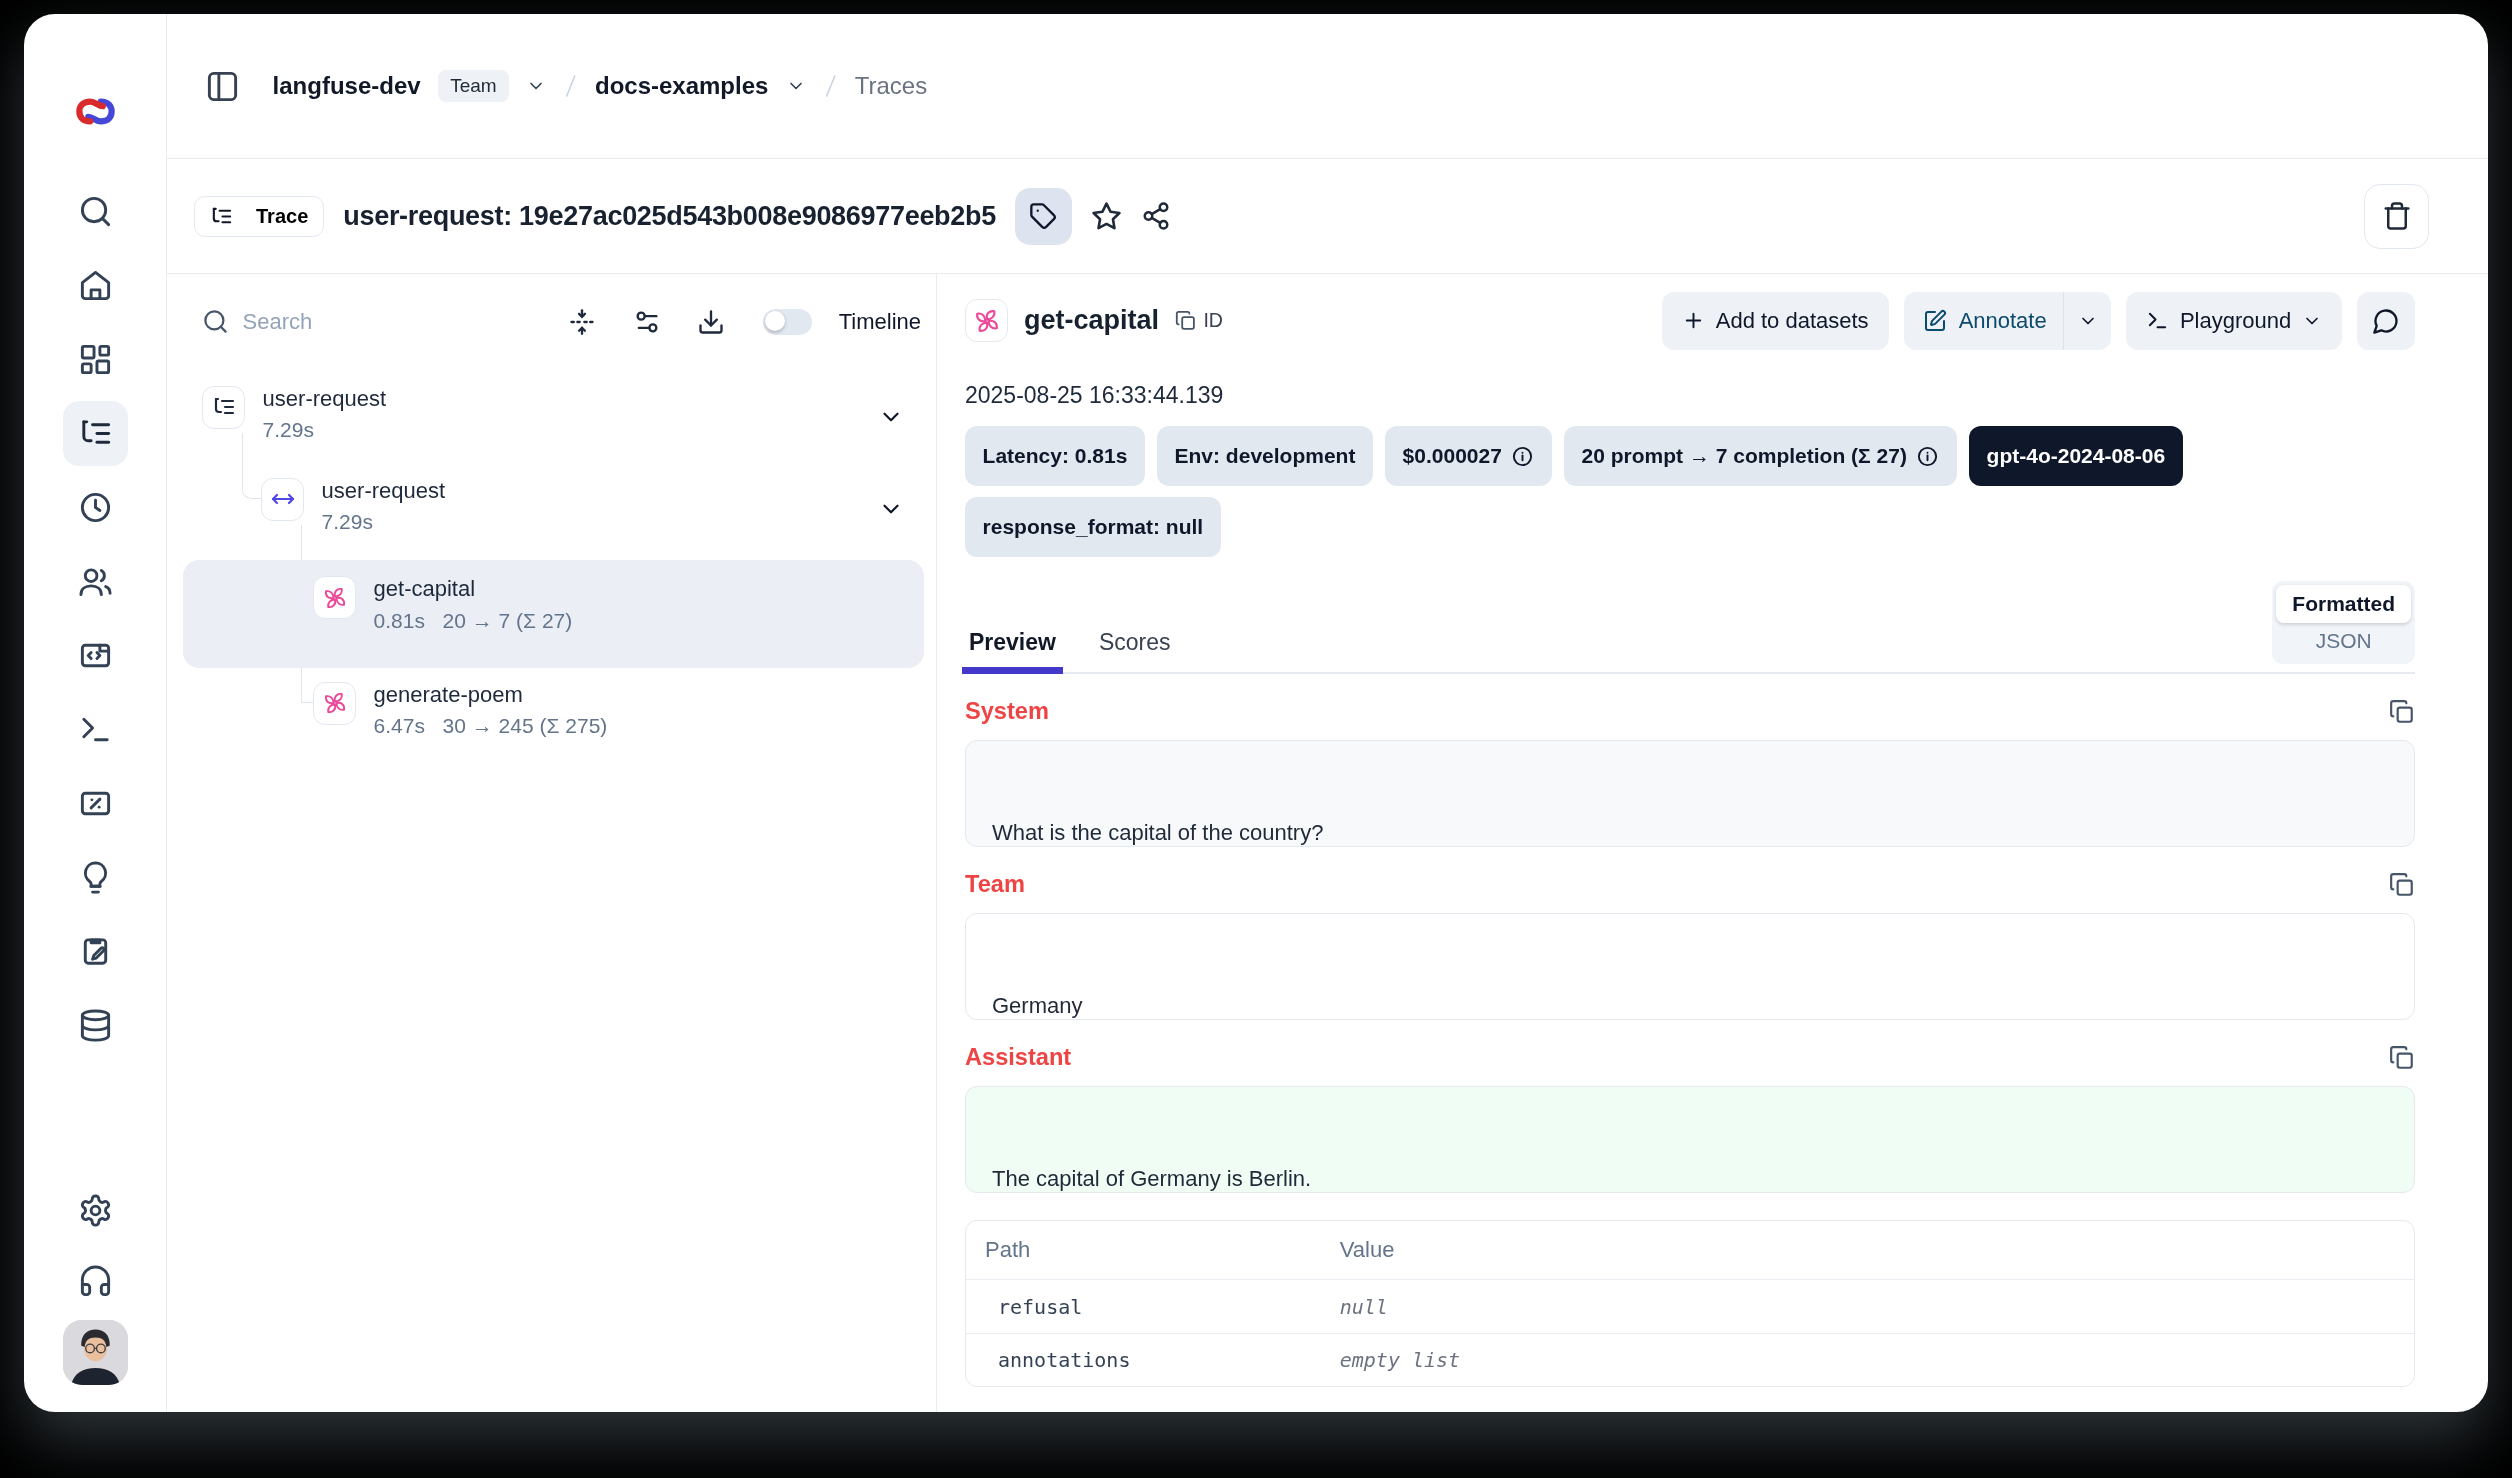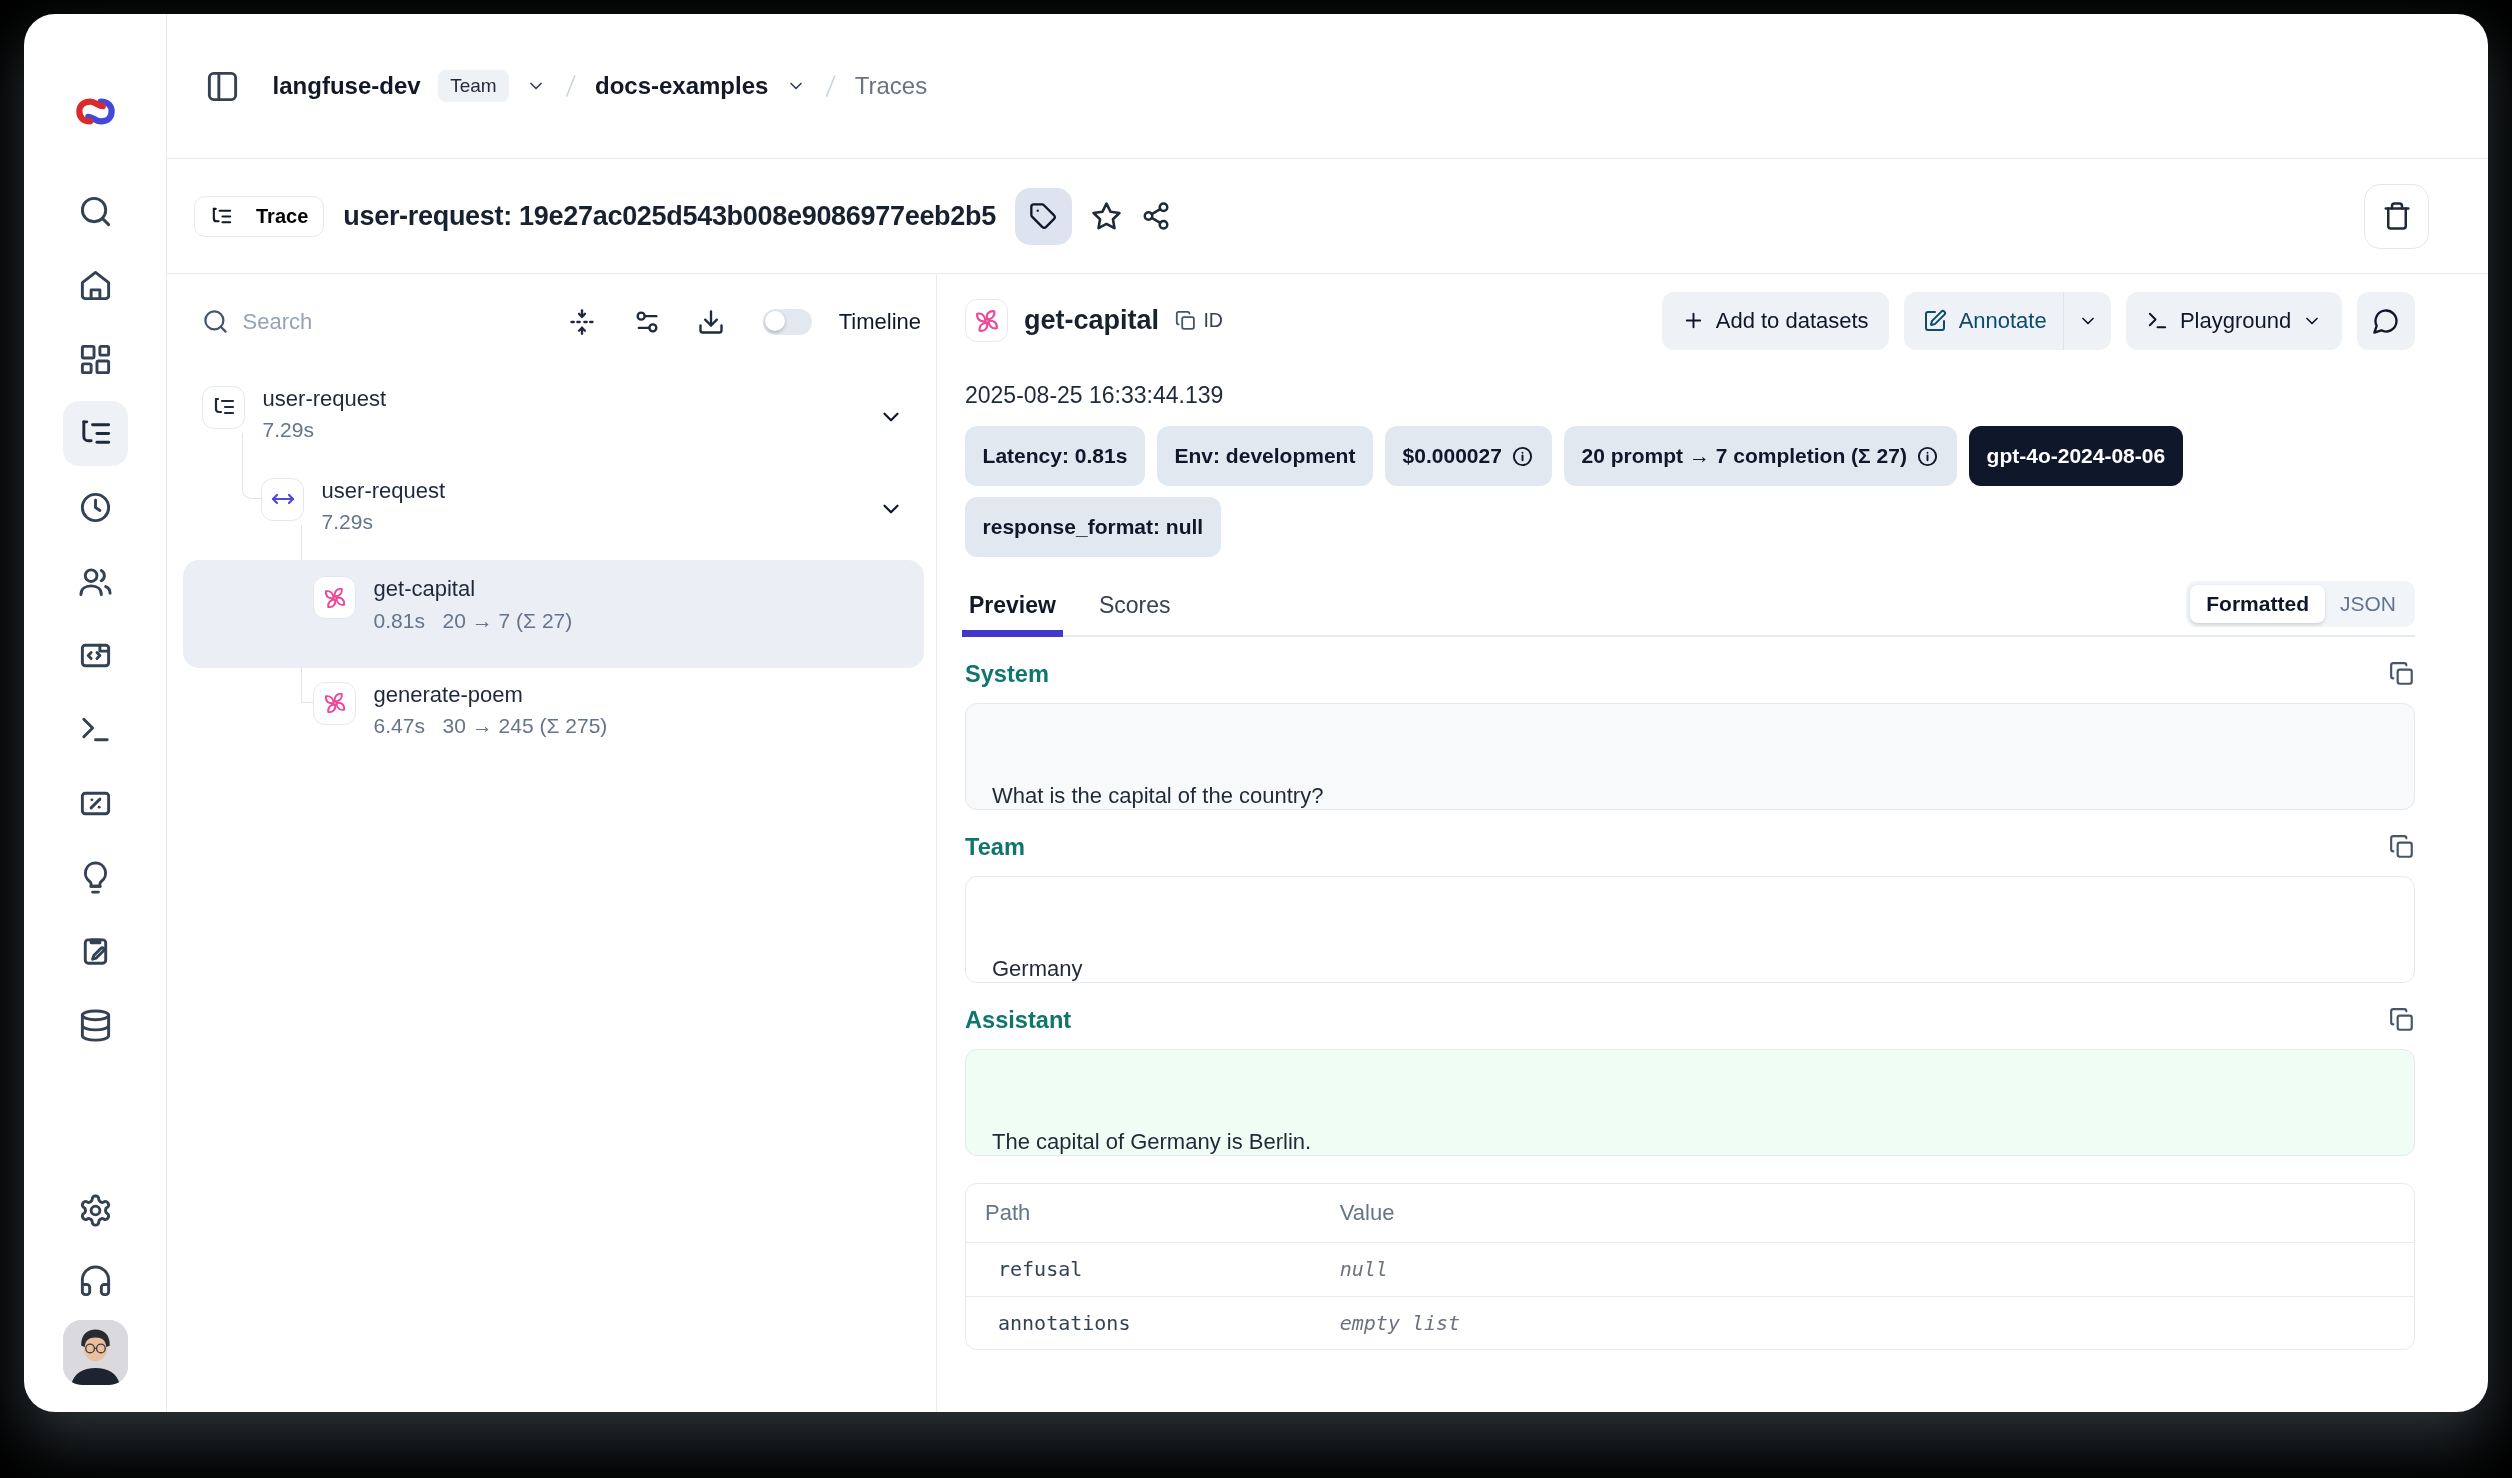--- a/index.html
+++ b/index.html
@@ -98,26 +98,26 @@
   .badge { height:60px; padding:0 17.6px; border-radius:12px; background:#e2e8f0; display:flex; align-items:center; gap:9.5px;
     font-size:21px; font-weight:600; color:#0f172a; }
   .badge.dark { background:#0f172a; color:#fff; }
   .badge .info { display:grid; place-items:center; cursor:pointer; }
 
   .tabs-row { display:flex; align-items:flex-end; margin-top:24px; border-bottom:2px solid #e7ebf1; }
   .tab { position:relative; font-size:23px; padding:0 4px 16px; margin-right:35px; cursor:pointer; }
   .tab.active { font-weight:600; color:#111827; }
   .tab.active::after { content:''; position:absolute; left:-2.7px; right:-2.7px; bottom:-2px; height:6.8px; background:#4338ca; }
   .tab.inactive { font-weight:500; color:#374151; }
-  .seg { margin-left:auto; margin-bottom:8px; background:#f1f5f9; border-radius:10.8px; padding:4px; display:flex; align-items:center; }
+  .seg { margin-left:auto; margin-bottom:8px; background:#f1f5f9; border-radius:10.8px; padding:4px; display:flex; align-items:center;flex-direction:column; }
   .seg .on { background:#fff; border-radius:8px; padding:6.8px 16px; font-size:21px; font-weight:600; color:#0f172a; box-shadow:0 1.4px 3.4px rgba(15,23,42,.15); cursor:pointer; }
   .seg .off { padding:6.8px 15px; font-size:21px; font-weight:500; color:#64748b; cursor:pointer; }
 
   .sec-head { display:flex; align-items:center; justify-content:space-between; margin-top:24px; }
-  .sec-title { font-size:23.6px; font-weight:600; color:#0f766e; }
+  .sec-title { font-size:23.6px; font-weight:600; color:#ef4444; }
   .iconbtn { background:none; border:none; color:#475569; cursor:pointer; display:grid; place-items:center; padding:0; }
   .hicons { display:flex; align-items:center; gap:17.6px; }
   .box { margin-top:15px; border:1.4px solid #e4e9f0; border-radius:12px; height:107px; display:flex; align-items:flex-end;
     padding:0 26px; font-size:22px; color:#1f2937; }
   .box.system { background:#f7f9fb; }
   .box.user { background:#fff; }
   .box.assistant { background:#f0fdf4; }
 
   .ptable { margin-top:27px; border:1.4px solid #e4e9f0; border-radius:12px; overflow:hidden; }
   .prow { display:grid; grid-template-columns:24.5% 1fr; align-items:center; }

